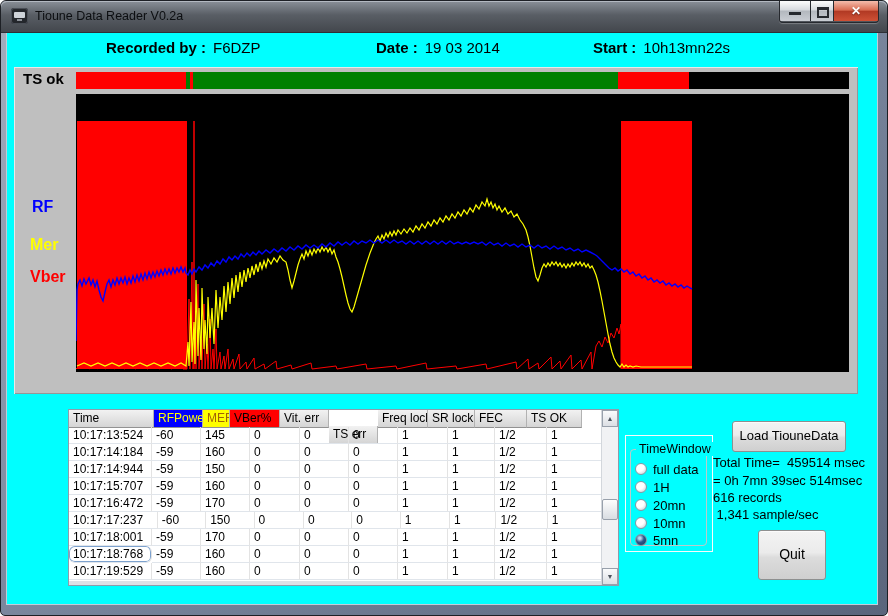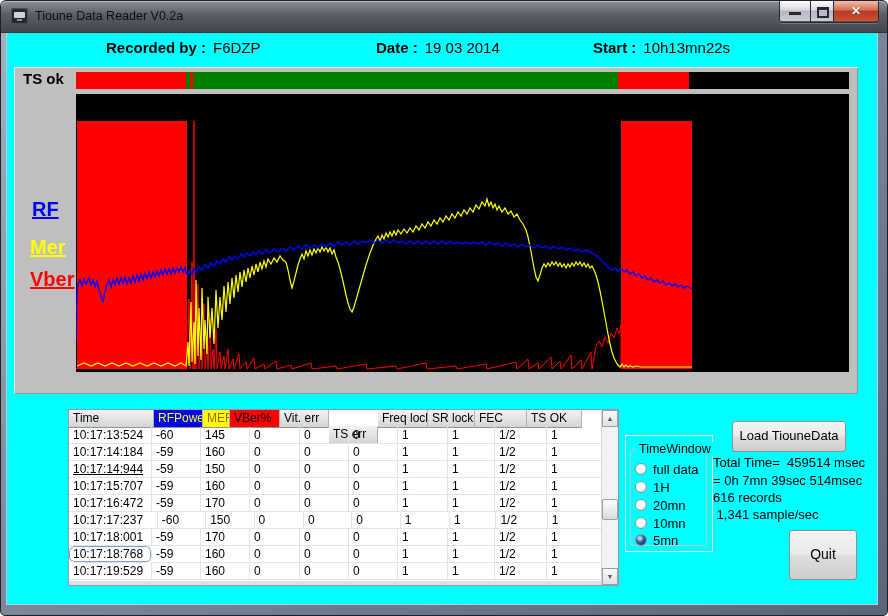--- a/index.html
+++ b/index.html
@@ -37,21 +37,21 @@
   .hdr-item{position:absolute;top:38px;height:20px;font-size:15px;color:#000;white-space:nowrap;}
   .hdr-item b{margin-right:7px;}
   
   #panel{position:absolute;left:13px;top:66px;width:844px;height:327px;background:#bfbfbf;
     box-shadow:inset 1px 1px 0 #e9e9e9,inset -1px -1px 0 #969696;}
   #ts-label{position:absolute;left:22px;top:69px;font-size:15px;font-weight:bold;color:#000;}
   #ts-bar{position:absolute;left:75px;top:71px;width:773px;height:17px;display:flex;}
   #ts-bar .seg{height:17px;}
   #chart{position:absolute;left:75px;top:93px;width:773px;height:278px;background:#000;}
   #chart svg{display:block;width:100%;height:100%;}
-  .chart-label{position:absolute;font-size:20px;font-weight:bold;text-decoration:underline;}
+  .chart-label{position:absolute;font-size:16px;font-weight:bold;}
   #lbl-rf{left:31px;top:197px;} #lbl-mer{left:29px;top:235px;} #lbl-vber{left:29px;top:267px;}
   
   #grid-wrap{position:absolute;left:67px;top:408px;width:551px;height:177px;
     background:#fff;border:1px solid #8e9cab;box-sizing:border-box;overflow:hidden;}
   #grid{position:absolute;left:0;top:0;width:533px;}
   .g-row{display:flex;height:17px;}
   .g-cell{box-sizing:border-box;border-right:1px solid #e3e3e3;border-bottom:1px solid #e0e5eb;
     padding-left:4px;font-size:12px;line-height:16px;color:#000;overflow:hidden;white-space:nowrap;}
   #grid-head .g-cell{height:18px;line-height:17px;background:linear-gradient(#f2f2f2,#d5d5d5);
     border-right:1px solid #b2b2b2;border-bottom:1px solid #929292;}
@@ -75,21 +75,21 @@
   .radio-dot{width:12px;height:12px;border-radius:50%;margin-right:6px;
     background:radial-gradient(circle at 35% 30%,#ffffff 0 45%,#dfe5ea 70%,#b9c2ca 100%);
     border:1px solid #8a97a3;box-sizing:border-box;}
   .radio-dot.sel{background:radial-gradient(circle at 38% 32%,#bcd4ea 0 12%,#3d6globe 0,#2c5a8c 45%,#14355c 100%);}
   .radio-lbl{font-size:13px;color:#000;}
   .pushbtn{position:absolute;border:1px solid #8e8f8f;border-radius:3px;
     background:linear-gradient(#f3f3f3,#ebebeb 45%,#dcdcdc 55%,#cfcfcf);
     font-size:13px;color:#000;text-align:center;cursor:default;
     box-shadow:inset 0 1px 0 #fbfbfb;}
   #load-btn{left:731px;top:420px;width:112px;height:29px;line-height:27px;}
-  #quit-btn{left:757px;top:529px;width:66px;height:48px;line-height:46px;font-size:14px;margin-left:31px;}
+  #quit-btn{left:757px;top:529px;width:66px;height:48px;line-height:46px;font-size:14px;}
   .stat-line{position:absolute;left:712px;font-size:13px;color:#000;white-space:pre;}
   #status-file{position:absolute;left:146px;top:589px;font-size:12.5px;color:#000;}
 </style>
 </head>
 <body>
 
 <div id="window">
   <div id="client"></div>
 
   <div id="titlebar">
@@ -177,21 +177,21 @@
             <div class="g-cell" style="width: 49px;">160</div>
             <div class="g-cell" style="width: 50px;">0</div>
             <div class="g-cell" style="width: 49px;">0</div>
             <div class="g-cell" style="width: 49px;">0</div>
             <div class="g-cell" style="width: 50px;">1</div>
             <div class="g-cell" style="width: 47px;">1</div>
             <div class="g-cell" style="width: 52px;">1/2</div>
             <div class="g-cell" style="width: 55px;">1</div>
           </div>
           <div class="g-row">
-            <div class="g-cell" style="width: 83px; text-decoration: underline;">10:17:14:944</div>
+            <div class="g-cell" style="width: 83px;">10:17:14:944</div>
             <div class="g-cell" style="width: 49px;">-59</div>
             <div class="g-cell" style="width: 49px;">150</div>
             <div class="g-cell" style="width: 50px;">0</div>
             <div class="g-cell" style="width: 49px;">0</div>
             <div class="g-cell" style="width: 49px;">0</div>
             <div class="g-cell" style="width: 50px;">1</div>
             <div class="g-cell" style="width: 47px;">1</div>
             <div class="g-cell" style="width: 52px;">1/2</div>
             <div class="g-cell" style="width: 55px;">1</div>
           </div>

